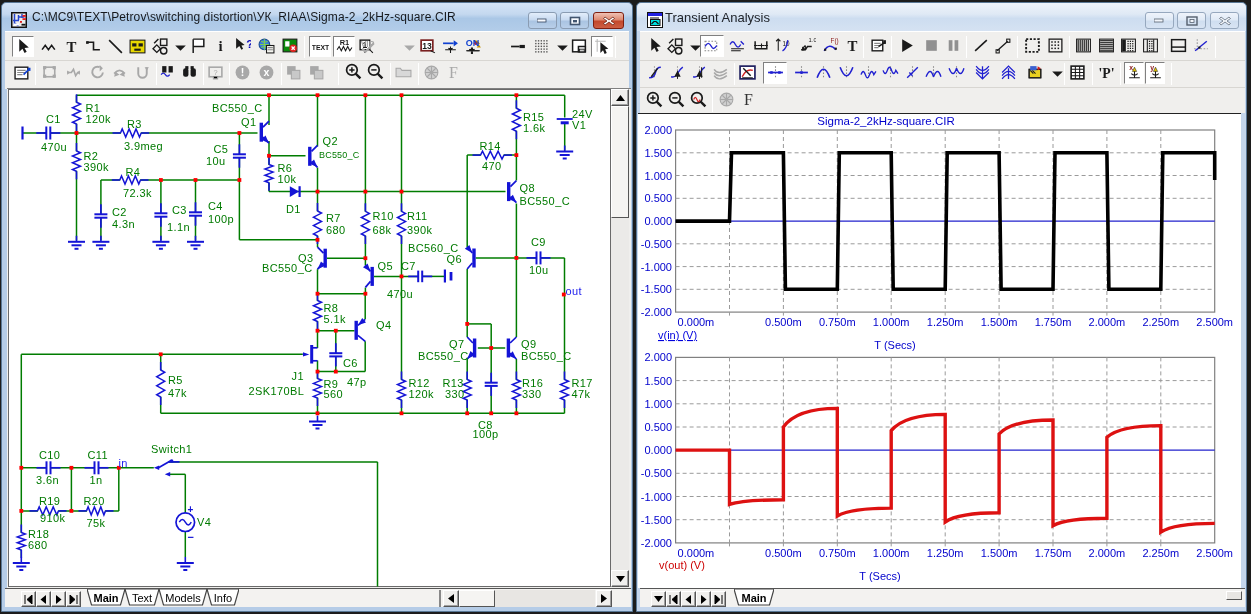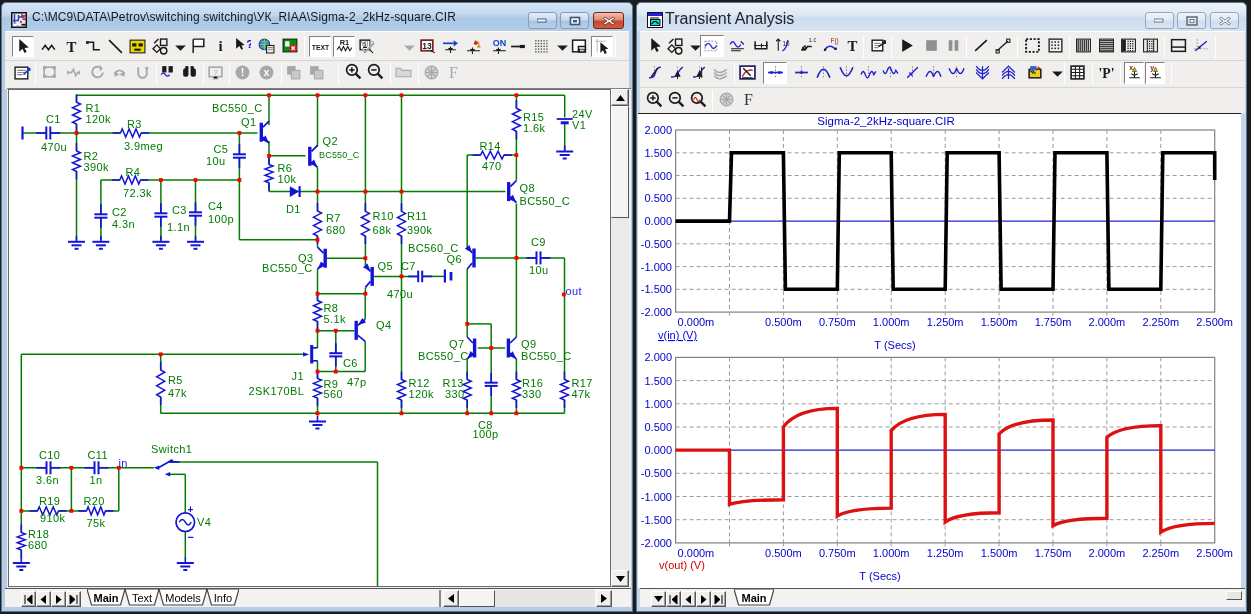--- a/index.html
+++ b/index.html
@@ -17,21 +17,21 @@
   <svg class="cap-glyph" style="position:absolute;left:9px;top:9px;width:16px;height:16px" viewBox="0 0 16 16">
     <rect x="0" y="0" width="16" height="16" fill="#111"></rect>
       <rect x="1.5" y="1.5" width="13" height="13" fill="#ececec"></rect>
     <path d="M3.5 2 v11 M7.5 3 v5 M11 2 v4 M2 8.5 h6 M7.5 5 h6 M3.5 11 l4 3" stroke="#2545cc" stroke-width="1.5" fill="none"></path>
     <rect x="11.5" y="3" width="3.5" height="1.8" fill="#e02020"></rect>
       <rect x="11.5" y="6.2" width="3.5" height="1.8" fill="#e02020"></rect>
     <rect x="9" y="9" width="2" height="1.8" fill="#e02020"></rect>
     <rect x="2.5" y="11.5" width="5.5" height="2" fill="#fff"></rect>
       <rect x="10.5" y="11.8" width="4" height="1.8" fill="#111"></rect>
   </svg>
-  <div style="position:absolute;left:30px;top:7px;font-size:12px;color:#16191d;letter-spacing:0.1px">C:\MC9\DATA\Petrov\switching switching\УК_RIAA\Sigma-2_2kHz-square.CIR</div>
+  <div style="position:absolute;left:30px;top:7px;font-size:12px;color:#16191d;letter-spacing:0.1px">C:\MC9\TEXT\Petrov\switching distortion\УК_RIAA\Sigma-2_2kHz-square.CIR</div>
   <div class="cap-btn" style="left:526px;background:linear-gradient(180deg,#e3eefb 0%,#c8daf0 45%,#aac4e2 55%,#b9cfe9 100%)">
       <div class="cap-glyph">
         <svg width="11" height="5" viewBox="0 0 11 5">
           <rect x="0" y="1" width="9" height="3" fill="#f8fbff" stroke="#30435c" stroke-width="0.8"></rect>
         </svg>
       </div>
     </div>
   <div class="cap-btn" style="left:558px;background:linear-gradient(180deg,#e3eefb 0%,#c8daf0 45%,#aac4e2 55%,#b9cfe9 100%)">
       <div class="cap-glyph">
         <svg width="12" height="10" viewBox="0 0 12 10">
@@ -138,21 +138,21 @@
           <path d="M1 5 h10" stroke="#1040d0" stroke-width="1.6"></path>
           <polygon points="11,2 11,8 15,5" fill="#1040d0"></polygon>
           <path d="M3 11 h10 M8 8 v6 M6 9.5 l2 1.5 l2 -1.5 M4 11 v0" stroke="#1a1a1a"></path>
         </svg></div>
       <div style="position:absolute;left:464px;top:37px;width:17px;height:17px"><svg width="17" height="17" viewBox="0 0 16 16">
           <path d="M2 12 h12 M7 9 v6 M5 10.5 l2 1.8 l2 -1.8" stroke="#1a1a1a"></path>
           <path d="M9 3 q3 0 4 3" stroke="#c09000" stroke-width="2" fill="none"></path>
           <circle cx="10" cy="5" r="1.6" fill="#e02020"></circle>
           <polygon points="13,6 15,9 11,9" fill="#c09000"></polygon>
         </svg></div>
-      <div style="position:absolute;left:490px;top:37px;width:17px;height:17px"><svg width="17" height="17" viewBox="0 0 16 16">
+      <div style="position:absolute;left:463px;top:37px;width:17px;height:17px"><svg width="17" height="17" viewBox="0 0 16 16">
           <text x="8" y="7.5" font-size="8.5" font-weight="bold" text-anchor="middle" fill="#1040d0">ON</text>
           <path d="M2 12 h12 M7 9 v6 M5 10.5 l2 1.8 l2 -1.8" stroke="#1a1a1a"></path>
         </svg></div>
       <div style="position:absolute;left:509px;top:37px;width:17px;height:17px"><svg width="17" height="17" viewBox="0 0 16 16">
           <line x1="1" y1="8" x2="9" y2="8" stroke="#1a1a1a" stroke-width="1.6"></line>
           <rect x="9" y="6.5" width="5" height="3" fill="#1a1a1a"></rect>
         </svg></div>
       <div style="position:absolute;left:532px;top:37px;width:17px;height:17px"><svg width="17" height="17" viewBox="0 0 16 16">
           <rect x="2.0" y="2.0" width="1.3" height="1.3" fill="#555"></rect>
           <rect x="4.6" y="2.0" width="1.3" height="1.3" fill="#555"></rect>
@@ -779,21 +779,21 @@
 <div class="win" style="left:636px;top:2px;width:611px;height:610px;background:#c5d6ec;border:1px solid #5a7896;">
   <div class="titlebar tb-inactive"></div>
   <svg style="position:absolute;left:10px;top:9px;width:16px;height:16px" viewBox="0 0 16 16">
     <rect x="0" y="0" width="16" height="16" fill="#111"></rect>
       <rect x="1" y="1" width="14" height="3" fill="#2020e0"></rect>
     <rect x="1" y="4" width="14" height="11" fill="#fff"></rect>
     <path d="M3 6 h9" stroke="#333" stroke-width="1.2"></path>
     <rect x="3.5" y="7.5" width="9.5" height="6" fill="#00e0e0" stroke="#111"></rect>
     <path d="M4.5 12 l2.5 -2.5 h2 l2.5 2.5" stroke="#111" stroke-width="1.2" fill="none"></path>
   </svg>
-  <div style="position:absolute;left:28px;top:7px;font-size:16px;color:#20242a">Transient Analysis</div>
+  <div style="position:absolute;left:28px;top:7px;font-size:13px;color:#20242a">Transient Analysis</div>
   <div class="cap-btn" style="left:508px;background:linear-gradient(180deg,#eff4fb 0%,#e0eaf6 45%,#cfdef0 55%,#d8e4f3 100%);border-color:#96a8be">
       <div class="cap-glyph">
         <svg width="11" height="5" viewBox="0 0 11 5">
           <rect x="0" y="1" width="9" height="3" fill="#f2f6fb" stroke="#55606e" stroke-width="0.8"></rect>
         </svg>
       </div>
     </div>
   <div class="cap-btn" style="left:540px;background:linear-gradient(180deg,#eff4fb 0%,#e0eaf6 45%,#cfdef0 55%,#d8e4f3 100%);border-color:#96a8be">
       <div class="cap-glyph">
         <svg width="12" height="10" viewBox="0 0 12 10">

